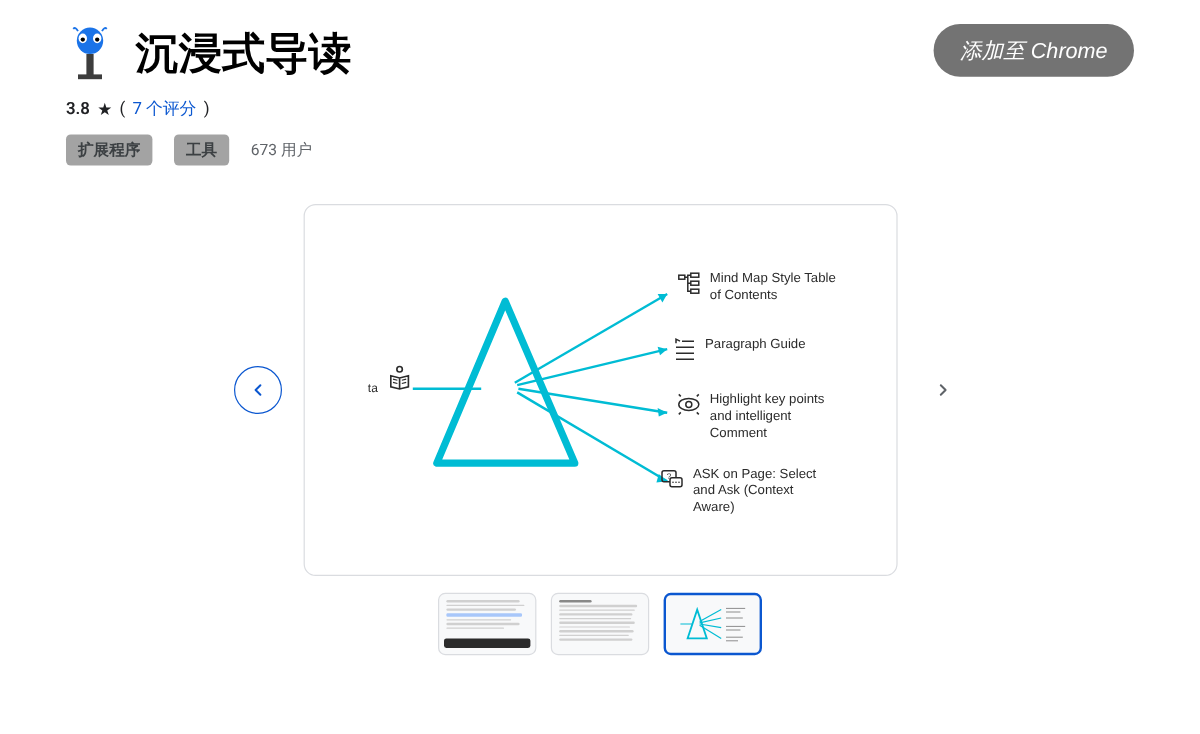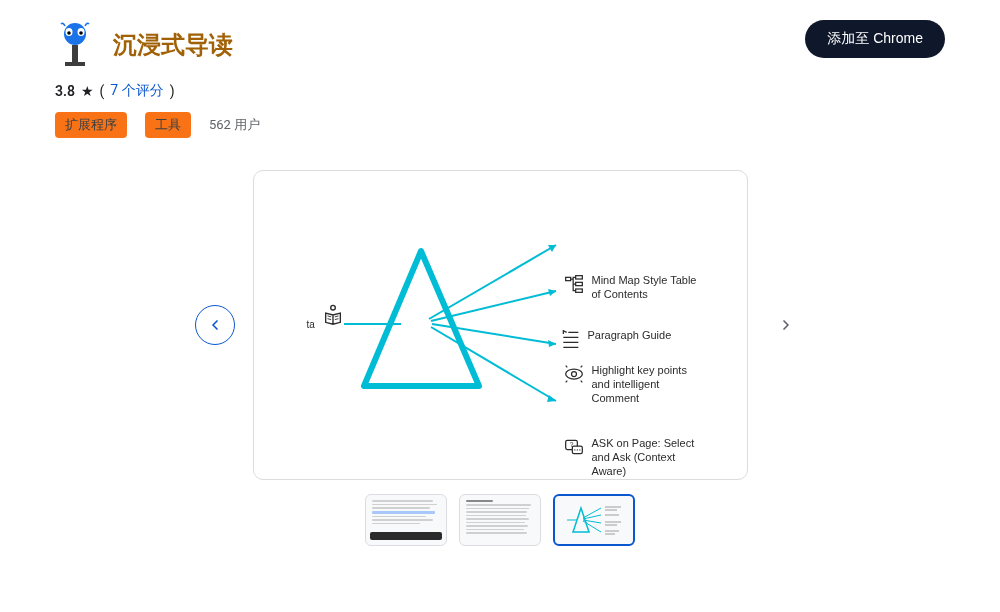--- a/index.html
+++ b/index.html
@@ -23,33 +23,34 @@
       gap: 18px;
     }
     .logo {
       width: 40px;
       height: 50px;
       display: flex;
       align-items: center;
       justify-content: center;
     }
     .title {
-      font-size: 24px;
+      font-size: 36px;
       font-weight: 700;
-      color: #a16207;
+      color: #000000;
     }
     .add-button {
-      background: #0f172a;
+      background: #737373;
       color: #fff;
       border: none;
       border-radius: 24px;
       padding: 10px 22px;
-      font-size: 14px;
+      font-size: 18px;
       font-weight: 500;
       cursor: pointer;
+      font-style: italic;
     }
     .meta-row {
       padding: 12px 75px 0 55px;
       display: flex;
       align-items: center;
       gap: 6px;
       font-size: 14px;
     }
     .rating-value { font-weight: 600; }
     .star { font-size: 14px; }
@@ -58,25 +59,26 @@
       cursor: pointer;
     }
     .tags-row {
       padding: 12px 55px 0 55px;
       display: flex;
       align-items: center;
       gap: 18px;
       font-size: 13px;
     }
     .tag {
-      background: #f97316;
+      background: #a3a3a3;
       padding: 4px 10px;
       border-radius: 4px;
       color: #3c4043;
       cursor: pointer;
+      font-weight: bold;
     }
     .users-text { color: #5f6368; }
     .carousel-wrap {
       margin-top: 32px;
       display: flex;
       align-items: center;
       justify-content: center;
       gap: 18px;
       position: relative;
     }
@@ -112,21 +114,20 @@
     }
     .feature-item {
       position: absolute;
       display: flex;
       align-items: flex-start;
       gap: 8px;
       font-family: "Comic Sans MS", cursive, sans-serif;
       font-size: 11px;
       line-height: 1.25;
       color: #2b2b2b;
-      margin-top: 48px;
     }
     .feature-icon {
       width: 20px;
       height: 20px;
       flex-shrink: 0;
     }
     .feature-text {
       max-width: 115px;
     }
     .input-label {
@@ -200,21 +201,21 @@
   <span class="rating-value">3.8</span>
   <span class="star">★</span>
   <span>(</span>
   <span class="review-link">7 个评分</span>
   <span>)</span>
 </div>
 
 <div class="tags-row">
   <span class="tag">扩展程序</span>
   <span class="tag">工具</span>
-  <span class="users-text">562 用户</span>
+  <span class="users-text">673 用户</span>
 </div>
 
 <div class="carousel-wrap">
   <button class="nav-btn">
     <svg width="16" height="16" viewBox="0 0 24 24">
       <path d="M15 6l-6 6 6 6" stroke="#0b57d0" stroke-width="2.5" fill="none" stroke-linecap="round" stroke-linejoin="round"></path>
     </svg>
   </button>
 
   <div class="slide">
@@ -262,33 +263,33 @@
         <svg class="feature-icon" viewBox="0 0 24 24">
           <path d="M 4 6 L 4 2 L 8 4" fill="none" stroke="#2b2b2b" stroke-width="1.5"></path>
           <line x1="10" y1="4" x2="22" y2="4" stroke="#2b2b2b" stroke-width="1.5"></line>
           <line x1="4" y1="10" x2="22" y2="10" stroke="#2b2b2b" stroke-width="1.5"></line>
           <line x1="4" y1="16" x2="22" y2="16" stroke="#2b2b2b" stroke-width="1.5"></line>
           <line x1="4" y1="22" x2="22" y2="22" stroke="#2b2b2b" stroke-width="1.5"></line>
         </svg>
         <span class="feature-text">Paragraph Guide</span>
       </div>
 
-      <div class="feature-item" style="left:310px;top:145px">
+      <div class="feature-item" style="left:310px;top:156px">
         <svg class="feature-icon" viewBox="0 0 24 24">
           <ellipse cx="12" cy="12" rx="10" ry="6" fill="none" stroke="#2b2b2b" stroke-width="1.5"></ellipse>
           <circle cx="12" cy="12" r="3" fill="none" stroke="#2b2b2b" stroke-width="1.5"></circle>
           <line x1="4" y1="4" x2="2" y2="2" stroke="#2b2b2b" stroke-width="1.5"></line>
           <line x1="20" y1="4" x2="22" y2="2" stroke="#2b2b2b" stroke-width="1.5"></line>
           <line x1="4" y1="20" x2="2" y2="22" stroke="#2b2b2b" stroke-width="1.5"></line>
           <line x1="20" y1="20" x2="22" y2="22" stroke="#2b2b2b" stroke-width="1.5"></line>
         </svg>
         <span class="feature-text">Highlight key points and intelligent Comment</span>
       </div>
 
-      <div class="feature-item" style="left:310px;top:218px">
+      <div class="feature-item" style="left:296px;top:218px">
         <svg class="feature-icon" viewBox="0 0 24 24">
           <rect x="2" y="4" width="14" height="11" rx="2" fill="none" stroke="#2b2b2b" stroke-width="1.5"></rect>
           <text x="9" y="12" text-anchor="middle" font-size="8" fill="#2b2b2b">?</text>
           <rect x="10" y="11" width="12" height="9" rx="2" fill="#fff" stroke="#2b2b2b" stroke-width="1.5"></rect>
           <circle cx="13" cy="15.5" r="0.8" fill="#2b2b2b"></circle>
           <circle cx="16" cy="15.5" r="0.8" fill="#2b2b2b"></circle>
           <circle cx="19" cy="15.5" r="0.8" fill="#2b2b2b"></circle>
         </svg>
         <span class="feature-text">ASK on Page: Select and Ask (Context Aware)</span>
       </div>

